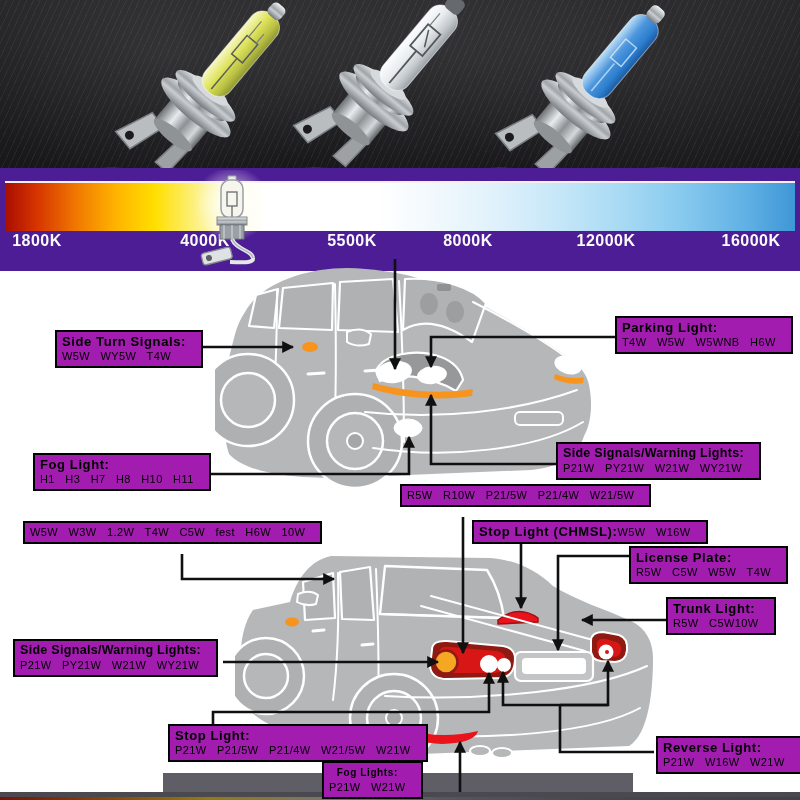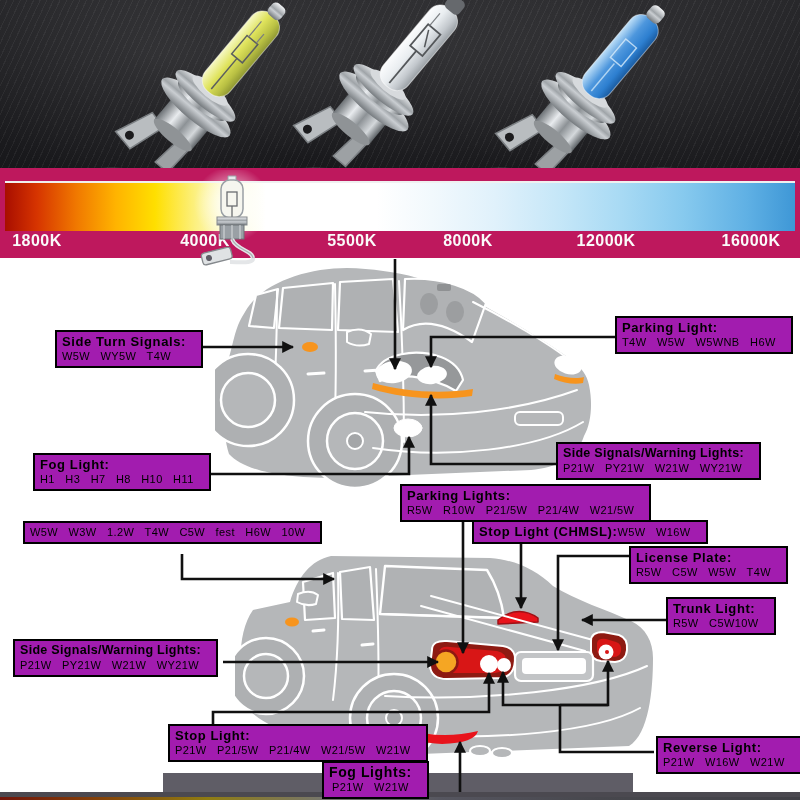--- a/index.html
+++ b/index.html
@@ -10,21 +10,21 @@
   .hero{position:absolute;left:0;top:0;width:800px;height:179px;
     background:
       radial-gradient(ellipse 320px 190px at 170px 55px, rgba(255,255,255,.08), transparent 70%),
       radial-gradient(ellipse 320px 190px at 420px 50px, rgba(255,255,255,.07), transparent 70%),
       radial-gradient(ellipse 320px 190px at 640px 65px, rgba(255,255,255,.06), transparent 70%),
       repeating-linear-gradient(115deg, rgba(255,255,255,.05) 0 1px, transparent 1px 6px),
       linear-gradient(180deg,#262629,#17171a);}
   .hero svg{position:absolute;left:0;top:0;}
 
   
-  .scale{position:absolute;left:0;top:168px;width:800px;height:90px;background:#be185d;}
+  .scale{position:absolute;left:0;top:168px;width:800px;height:103px;background:#4c1d95;}
   .scale-bar{position:absolute;left:5px;right:5px;top:13px;height:48px;
     border-top:2px solid #f0f0f0;
     background:linear-gradient(90deg,
       #a80e00 0%, #d63400 4%, #f07800 9%, #ffb300 14%, #ffdf00 19%, #fcf07e 24%,
       #fdfbd8 28%, #ffffff 33%, #ffffff 47%, #f2f9fd 54%, #e0f1fb 62%, #c6e7f8 70%,
       #a8daf4 78%, #86c9ee 86%, #5fb0e4 94%, #3e97d6 100%);}
   .klabel{position:absolute;top:64px;transform:translateX(-50%);
     color:#fafafa;font-weight:bold;font-size:16px;letter-spacing:.5px;white-space:nowrap;}
   .h3bulb{position:absolute;left:190px;top:170px;}
 
@@ -351,21 +351,20 @@
   <div class="co-title">Parking Light:</div>
   <div class="co-values">T4W W5W W5WNB H6W</div>
 </div>
 
 <div class="callout" style="left:556px;top:442px">
   <div class="co-title" style="font-size:12.5px;letter-spacing:.3px">Side Signals/Warning Lights:</div>
   <div class="co-values">P21W PY21W W21W WY21W</div>
 </div>
 
 <div class="callout" style="left:400px;top:484px">
-  <div class="co-title">Parking Lights:</div>
   <div class="co-values">R5W R10W P21/5W P21/4W W21/5W</div>
 </div>
 
 <div class="callout inline" style="left:472px;top:520px">
   <span class="co-title">Stop Light (CHMSL):</span>
   <span class="co-values" style="margin-top:0">W5W W16W</span>
 </div>
 
 <div class="callout" style="left:629px;top:546px">
   <div class="co-title">License Plate:</div>
@@ -385,20 +384,20 @@
   <div class="co-title" style="font-size:12.5px;letter-spacing:.3px">Side Signals/Warning Lights:</div>
   <div class="co-values">P21W PY21W W21W WY21W</div>
 </div>
 
 <div class="callout" style="left:168px;top:724px">
   <div class="co-title">Stop Light:</div>
   <div class="co-values">P21W P21/5W P21/4W W21/5W W21W</div>
 </div>
 
 <div class="callout centered" style="left:322px;top:761px">
-  <div class="co-title" style="font-size:14px">Fog Lights:</div>
+  <div class="co-title" style="font-size:10px">Fog Lights:</div>
   <div class="co-values">P21W W21W</div>
 </div>
 
 <div class="callout" style="left:656px;top:736px">
   <div class="co-title">Reverse Light:</div>
   <div class="co-values">P21W W16W W21W</div>
 </div>
 
 </body></html>

